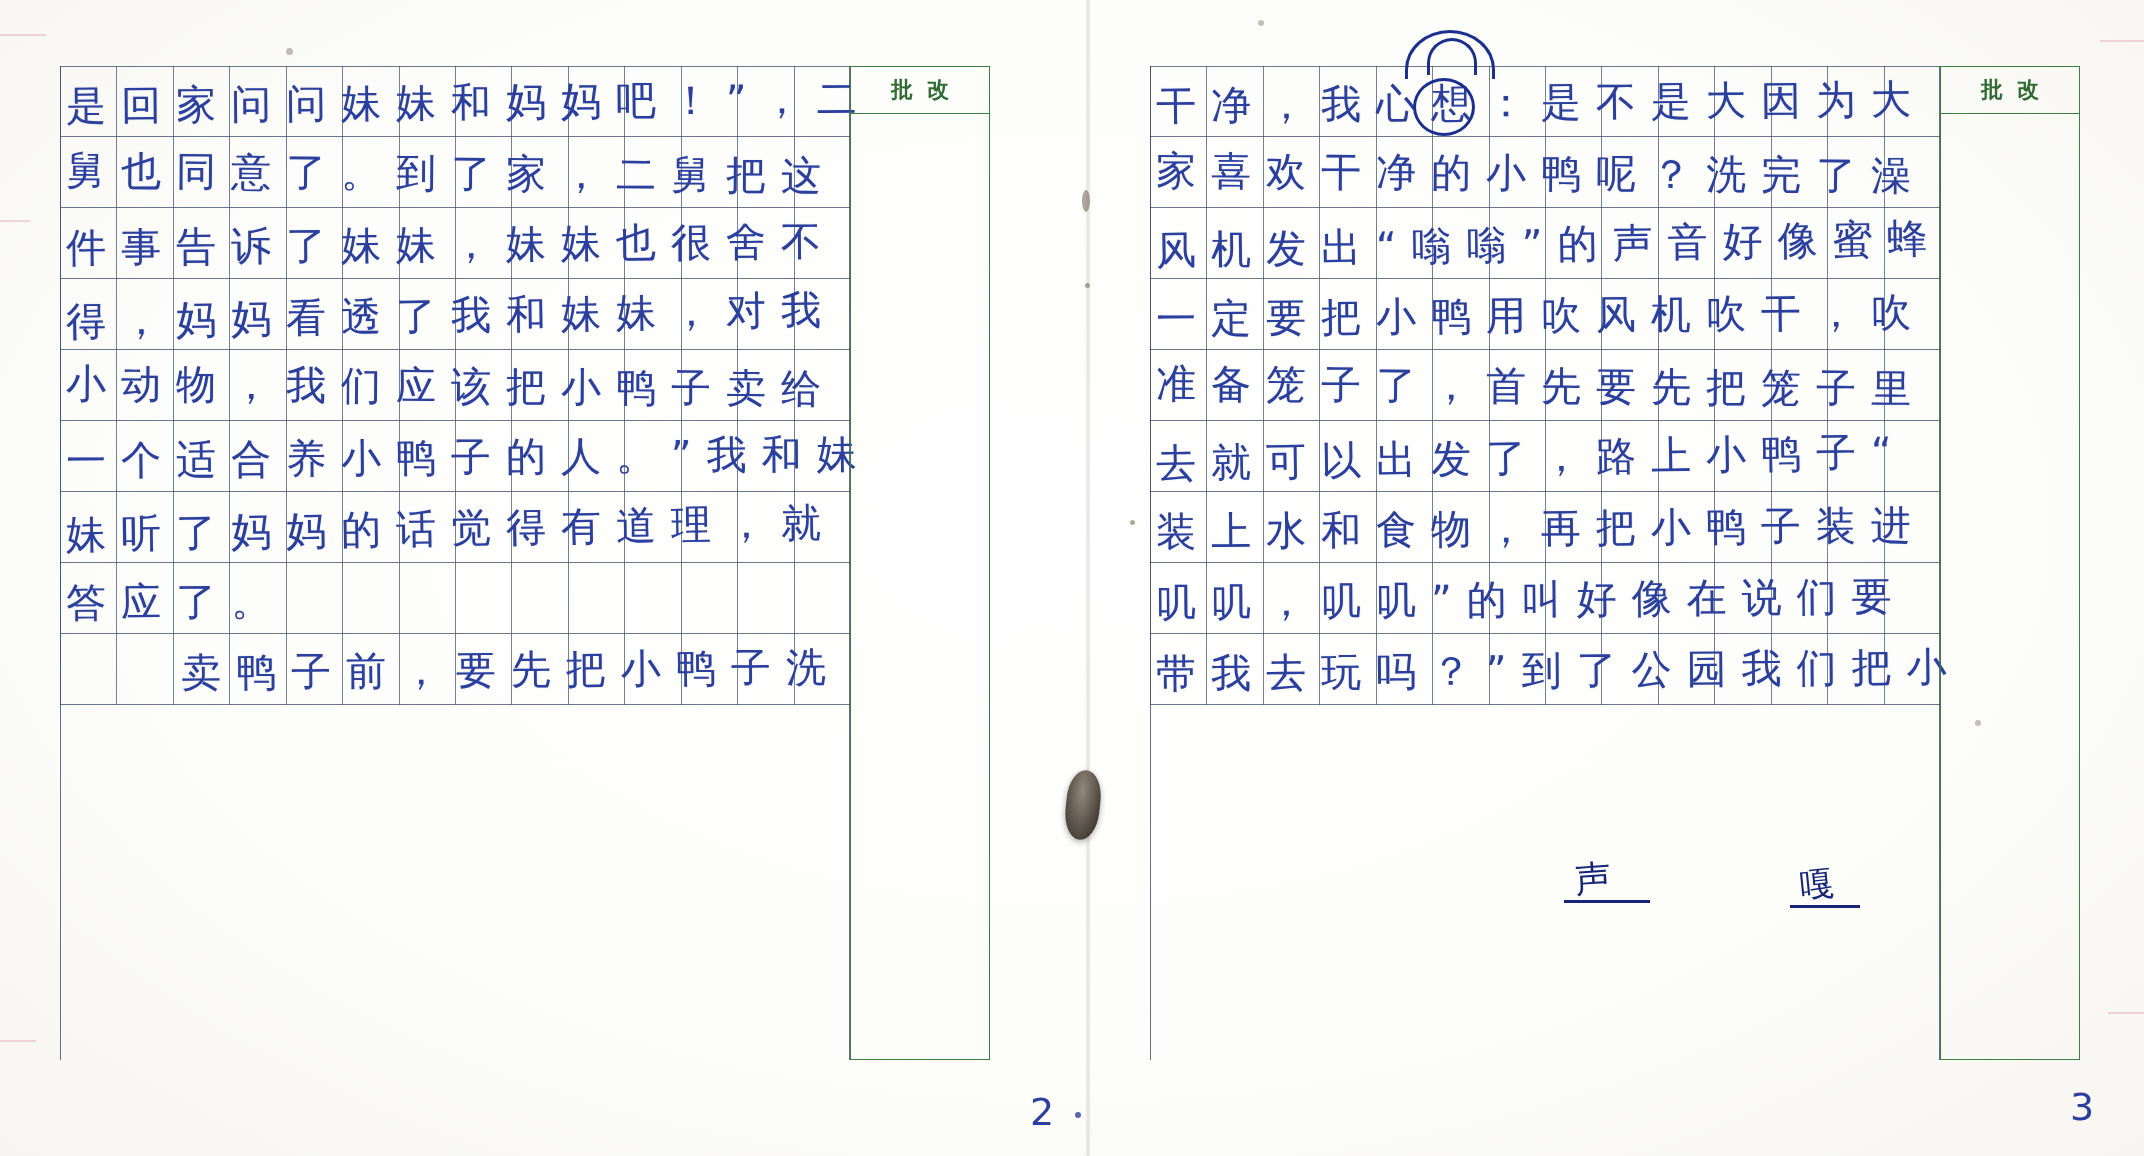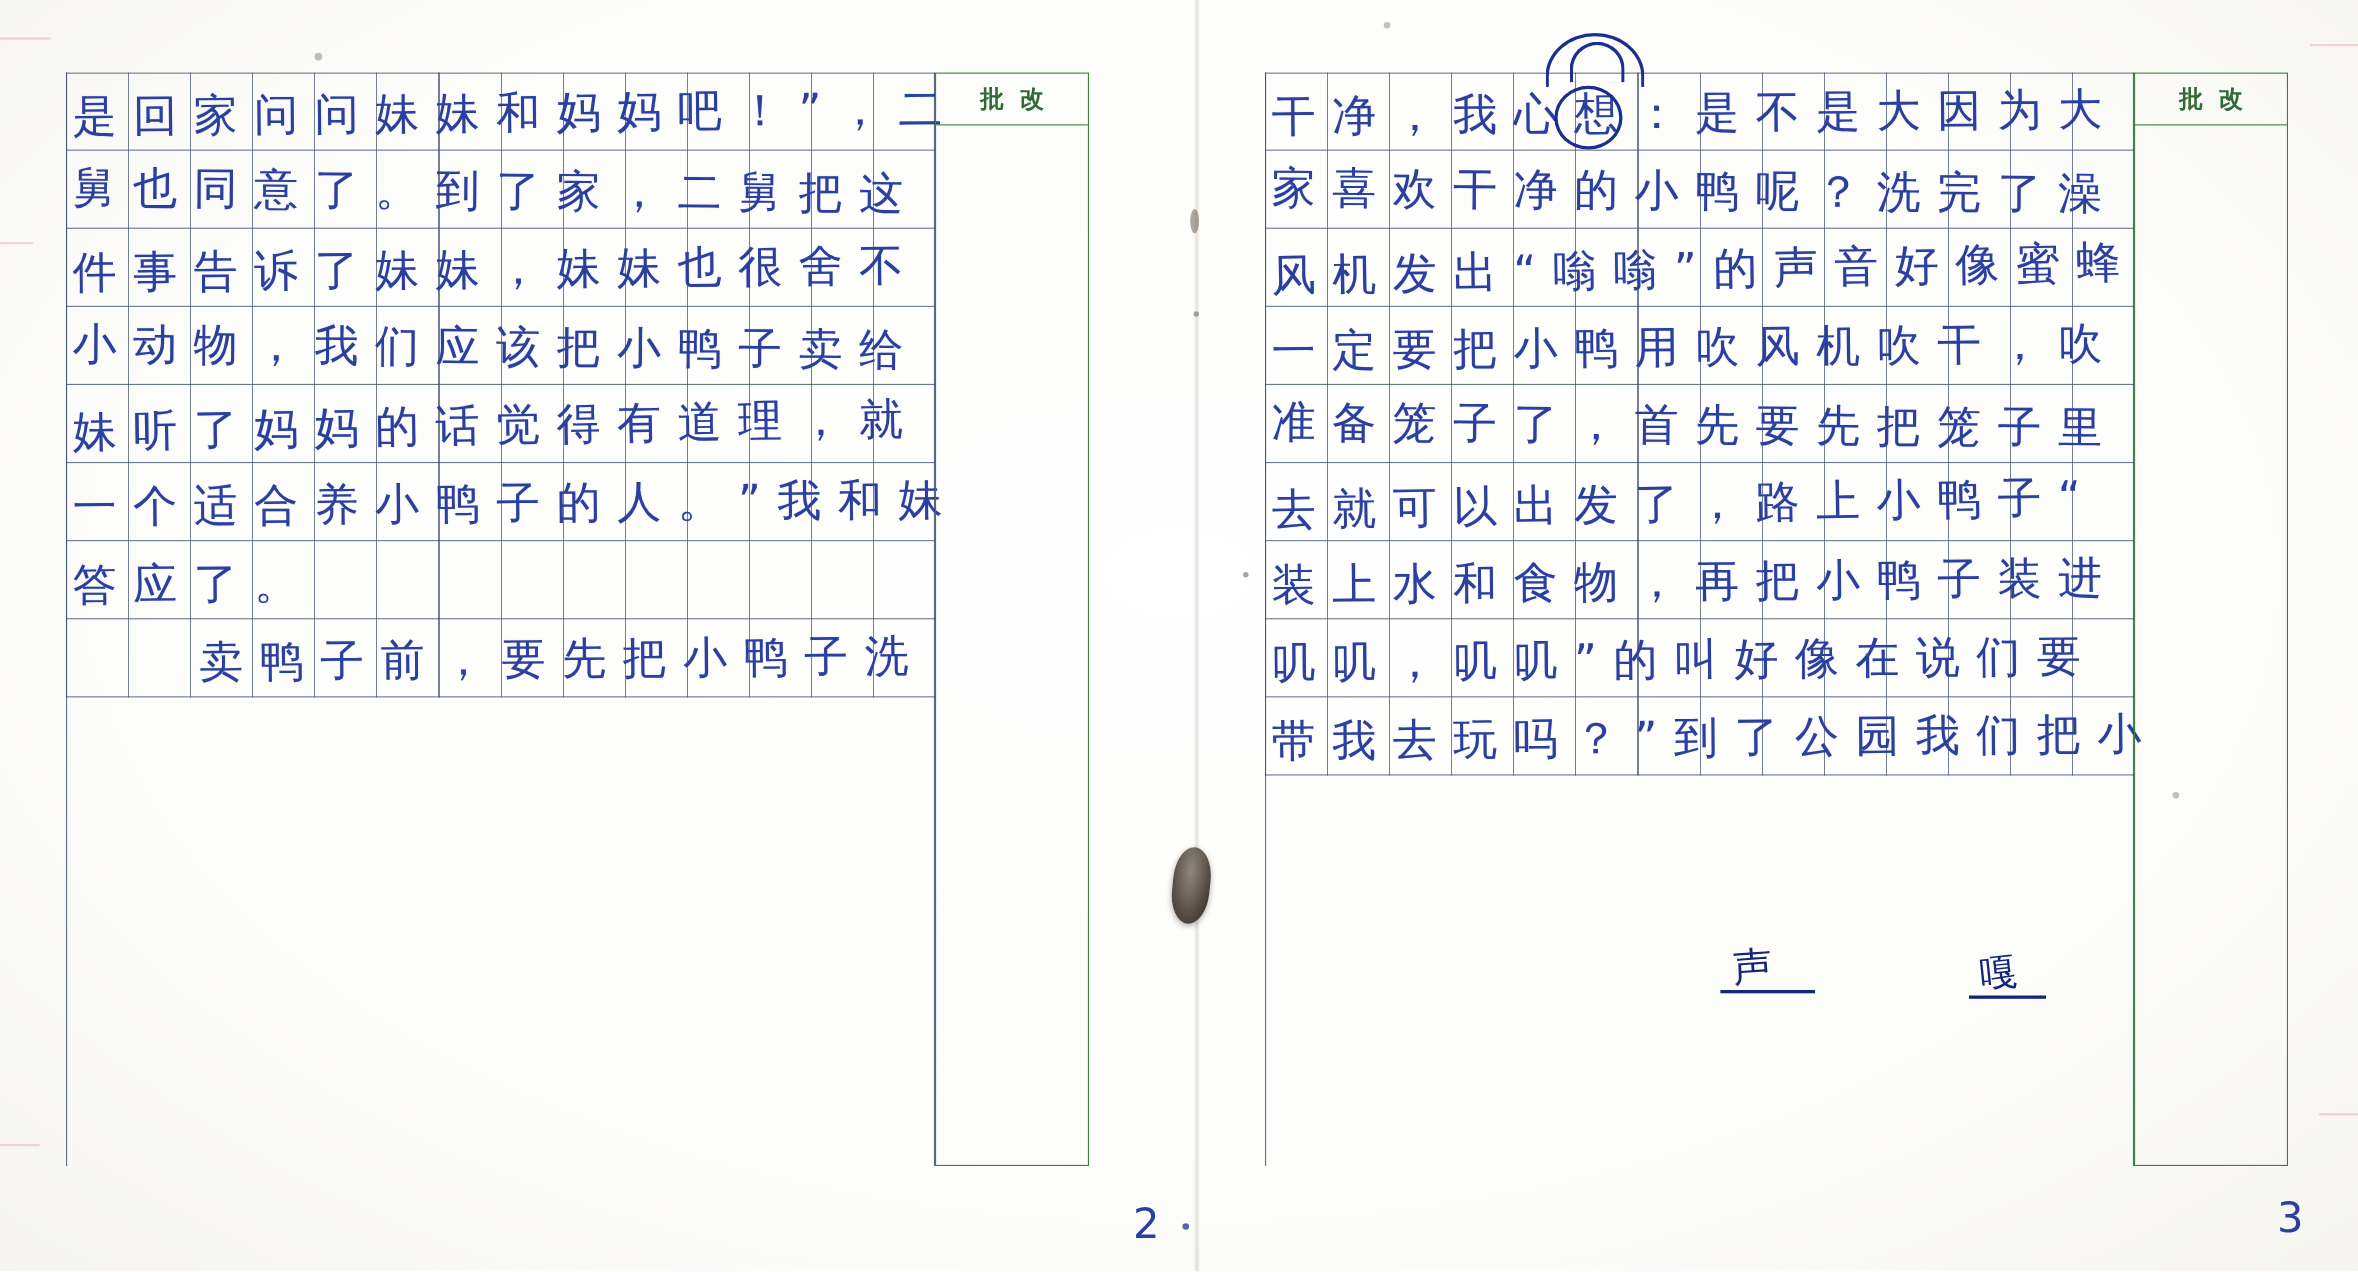--- a/index.html
+++ b/index.html
@@ -291,37 +291,42 @@
       <div class="hand skew3">舅也同意了。到了家，二舅把这</div>
       <div class="hline"></div>
     </div>
 
     <div class="row">
       <div class="cells"></div>
       <div class="hand">件事告诉了妹妹，妹妹也很舍不</div>
       <div class="hline"></div>
     </div>
 
+    <div class="row">
+      <div class="cells"></div>
+      <div class="hand skew2">得，妈妈看透了我和妹妹，对我</div>
+      <div class="hline"></div>
+    </div>
 
 
     <div class="row">
       <div class="cells"></div>
       <div class="hand skew3">小动物，我们应该把小鸭子卖给</div>
       <div class="hline"></div>
     </div>
 
     <div class="row">
       <div class="cells"></div>
+      <div class="hand">一个适合养小鸭子的人。”我和妹</div>
+      <div class="hline"></div>
+    </div>
+
+    <div class="row">
+      <div class="cells"></div>
       <div class="hand skew2">妹听了妈妈的话觉得有道理，就</div>
-      <div class="hline"></div>
-    </div>
-
-    <div class="row">
-      <div class="cells"></div>
-      <div class="hand">一个适合养小鸭子的人。”我和妹</div>
       <div class="hline"></div>
     </div>
 
     <div class="row">
       <div class="cells"></div>
       <div class="hand">答应了。</div>
       <div class="hline"></div>
     </div>
 
     <div class="row">

